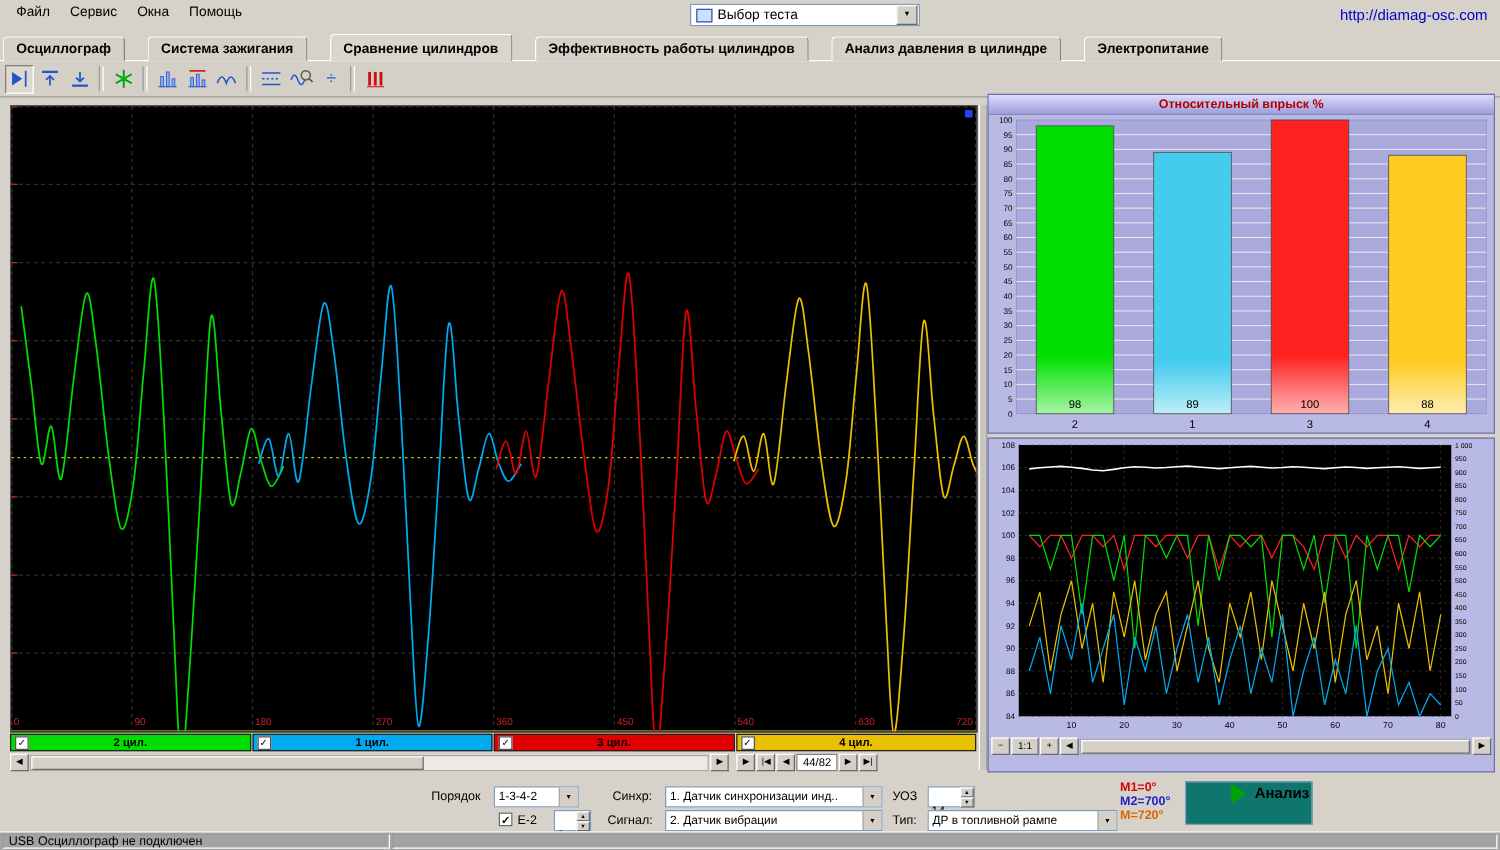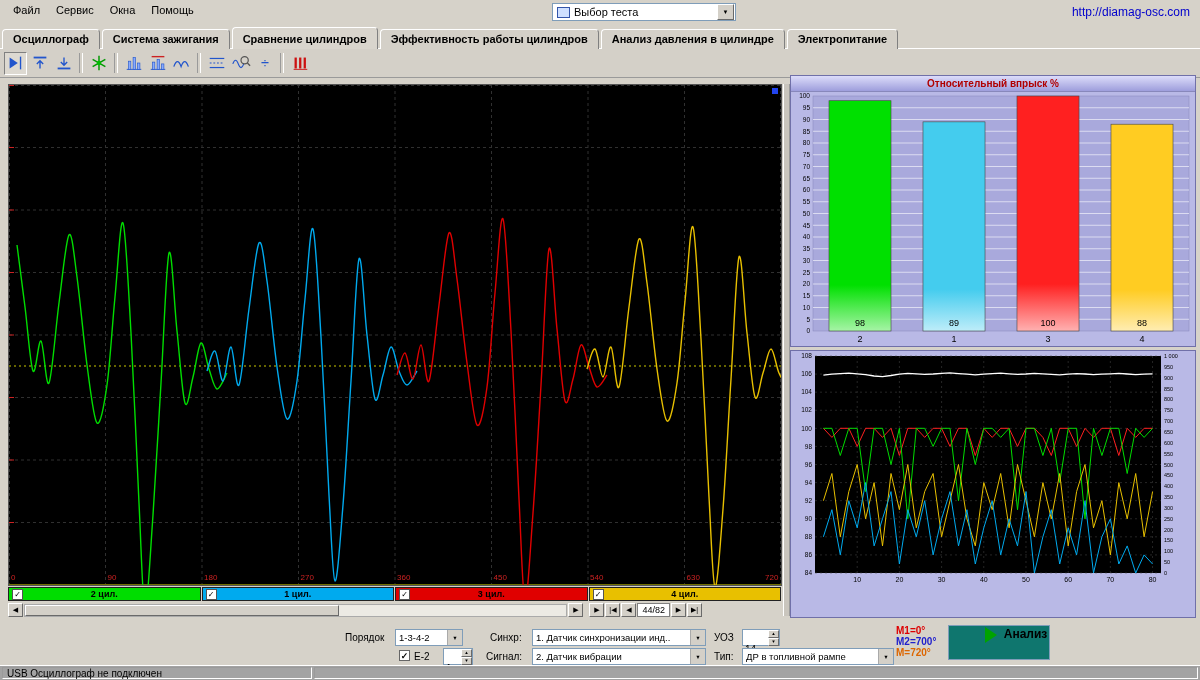--- a/index.html
+++ b/index.html
@@ -10,21 +10,21 @@
   .menus{display:flex;gap:2px;padding:3px 0 0 6px;}
   .menu-item{padding:1px 7px;font-size:11px;cursor:default;}
   #test-select{position:absolute;left:552px;top:3px;width:184px;height:18px;background:#fff;border:1px solid #7f9db9;display:flex;align-items:center;box-sizing:border-box;}
   .ts-icon{width:11px;height:9px;border:1px solid #3355aa;background:#cfe0ff;margin:0 4px;}
   .ts-val{flex:1;font-size:11px;white-space:nowrap;overflow:hidden;}
   .ts-arrow{width:15px;height:14px;background:#d4d0c8;border:1px solid;border-color:#fff #6a6a6a #6a6a6a #fff;font-size:6px;display:flex;align-items:center;justify-content:center;margin-right:1px;}
   #site-link{position:absolute;right:10px;top:5px;color:#0000cc;font-size:12px;text-decoration:none;}
 
   
   #tabs{position:absolute;left:2px;top:27px;display:flex;align-items:flex-end;z-index:2;}
-  .tab{padding:3px 10px 4px;border:1px solid #808080;border-top-color:#fff;border-left-color:#fff;border-bottom:none;border-radius:4px 4px 0 0;background:#d4d0c8;margin-right:2px;font-weight:bold;font-size:11px;white-space:nowrap;cursor:default;}
+  .tab{padding:3px 10px 4px;border:1px solid #808080;border-top-color:#fff;border-left-color:#fff;border-bottom:none;border-radius:4px 4px 0 0;background:#d4d0c8;margin-right:18px;font-weight:bold;font-size:11px;white-space:nowrap;cursor:default;}
   .tab.active{padding-top:5px;background:#d9d5cd;position:relative;z-index:3;}
 
   
   #toolbar{position:absolute;left:0;top:48px;right:0;height:28px;background:#d4d0c8;border-top:1px solid #fff;border-bottom:1px solid #9a9a9a;display:flex;align-items:center;gap:1px;padding-left:4px;}
   .tbtn{width:23px;height:23px;background:#d4d0c8;border:1px solid transparent;display:flex;align-items:center;justify-content:center;padding:0;}
   .tbtn.pressed{border-color:#808080 #fff #fff #808080;background:#ddd9d1;}
   .tbtn svg{width:20px;height:20px;}
   .tsep{width:2px;height:20px;border-left:1px solid #9a9a9a;border-right:1px solid #fff;margin:0 3px;}
 
   
@@ -416,20 +416,30 @@
         <line x1="319.3658536585366" y1="5" x2="319.3658536585366" y2="222" stroke="#4a4a4a" stroke-dasharray="2,3" stroke-width="0.5"></line>
         <text x="319.3658536585366" y="231" font-size="7" fill="#000" text-anchor="middle" font-family="Liberation Sans, sans-serif">70</text>
         <line x1="361.5609756097561" y1="5" x2="361.5609756097561" y2="222" stroke="#4a4a4a" stroke-dasharray="2,3" stroke-width="0.5"></line>
         <text x="361.5609756097561" y="231" font-size="7" fill="#000" text-anchor="middle" font-family="Liberation Sans, sans-serif">80</text>
         <path d="M32.4,24.1L40.9,23.2L49.3,22.6L57.8,22.1L66.2,22.8L74.6,23.7L83.1,25.0L91.5,25.6L100.0,24.5L108.4,23.2L116.8,22.4L125.3,22.8L133.7,23.4L142.1,23.0L150.6,22.4L159.0,21.9L167.5,22.6L175.9,23.2L184.3,23.9L192.8,23.2L201.2,22.6L209.7,22.1L218.1,22.8L226.5,23.4L235.0,23.0L243.4,22.4L251.9,22.8L260.3,23.4L268.7,23.9L277.2,23.2L285.6,22.6L294.0,23.0L302.5,23.7L310.9,23.2L319.4,22.8L327.8,22.4L336.2,23.0L344.7,23.7L353.1,23.2L361.6,22.8" stroke="#ffffff" fill="none" stroke-width="1.3"></path>
         <path d="M32.4,77.3L40.9,86.4L49.3,77.3L57.8,77.3L66.2,95.4L74.6,77.3L83.1,77.3L91.5,86.4L100.0,77.3L108.4,104.5L116.8,77.3L125.3,77.3L133.7,86.4L142.1,77.3L150.6,77.3L159.0,95.4L167.5,77.3L175.9,77.3L184.3,104.5L192.8,77.3L201.2,86.4L209.7,77.3L218.1,77.3L226.5,95.4L235.0,77.3L243.4,77.3L251.9,86.4L260.3,104.5L268.7,77.3L277.2,77.3L285.6,95.4L294.0,77.3L302.5,86.4L310.9,77.3L319.4,77.3L327.8,104.5L336.2,77.3L344.7,86.4L353.1,77.3L361.6,77.3" stroke="#ff2020" fill="none" stroke-width="1"></path>
         <path d="M32.4,77.3L40.9,77.3L49.3,104.5L57.8,77.3L66.2,77.3L74.6,140.6L83.1,77.3L91.5,77.3L100.0,113.5L108.4,77.3L116.8,167.8L125.3,77.3L133.7,77.3L142.1,95.4L150.6,77.3L159.0,77.3L167.5,149.7L175.9,77.3L184.3,113.5L192.8,77.3L201.2,77.3L209.7,86.4L218.1,77.3L226.5,158.7L235.0,77.3L243.4,77.3L251.9,104.5L260.3,77.3L268.7,131.6L277.2,77.3L285.6,77.3L294.0,167.8L302.5,77.3L310.9,104.5L319.4,77.3L327.8,77.3L336.2,122.5L344.7,77.3L353.1,86.4L361.6,77.3" stroke="#00dd00" fill="none" stroke-width="1"></path>
         <path d="M32.4,149.7L40.9,122.5L49.3,185.8L57.8,140.6L66.2,113.5L74.6,167.8L83.1,131.6L91.5,194.9L100.0,122.5L108.4,158.7L116.8,113.5L125.3,176.8L133.7,140.6L142.1,122.5L150.6,185.8L159.0,149.7L167.5,113.5L175.9,167.8L184.3,194.9L192.8,131.6L201.2,158.7L209.7,122.5L218.1,176.8L226.5,113.5L235.0,149.7L243.4,185.8L251.9,131.6L260.3,167.8L268.7,122.5L277.2,194.9L285.6,140.6L294.0,113.5L302.5,176.8L310.9,149.7L319.4,203.9L327.8,131.6L336.2,167.8L344.7,122.5L353.1,185.8L361.6,140.6" stroke="#e8c000" fill="none" stroke-width="1"></path>
         <path d="M32.4,185.8L40.9,158.7L49.3,203.9L57.8,149.7L66.2,176.8L74.6,131.6L83.1,194.9L91.5,167.8L100.0,140.6L108.4,213.0L116.8,158.7L125.3,185.8L133.7,149.7L142.1,203.9L150.6,167.8L159.0,140.6L167.5,194.9L175.9,158.7L184.3,213.0L192.8,176.8L201.2,149.7L209.7,203.9L218.1,167.8L226.5,194.9L235.0,140.6L243.4,222.0L251.9,185.8L260.3,158.7L268.7,213.0L277.2,176.8L285.6,203.9L294.0,149.7L302.5,222.0L310.9,185.8L319.4,167.8L327.8,213.0L336.2,194.9L344.7,222.0L353.1,203.9L361.6,213.0" stroke="#00aaee" fill="none" stroke-width="1"></path>
       </svg>
+    <div class="zoom-row">
+      <button class="zbtn">−</button>
+      <button class="zbtn wide">1:1</button>
+      <button class="zbtn">+</button>
+      <button class="zbtn">◀</button>
+      <div class="scroll-track">
+          <div class="scroll-thumb" style="width:100%"></div>
+        </div>
+      <button class="zbtn">▶</button>
+    </div>
   </div>
 
   <div id="bottom-controls">
     <span class="ctl-label" style="left:345px;top:8px;">Порядок</span>
     <div class="select" style="left:395px;top:5px;width:68px;">
       <span class="val">1-3-4-2</span>
       <span class="sarrow">▼</span>
     </div>
 
     <span class="cb" style="left:399px;top:26px;">✓</span>

